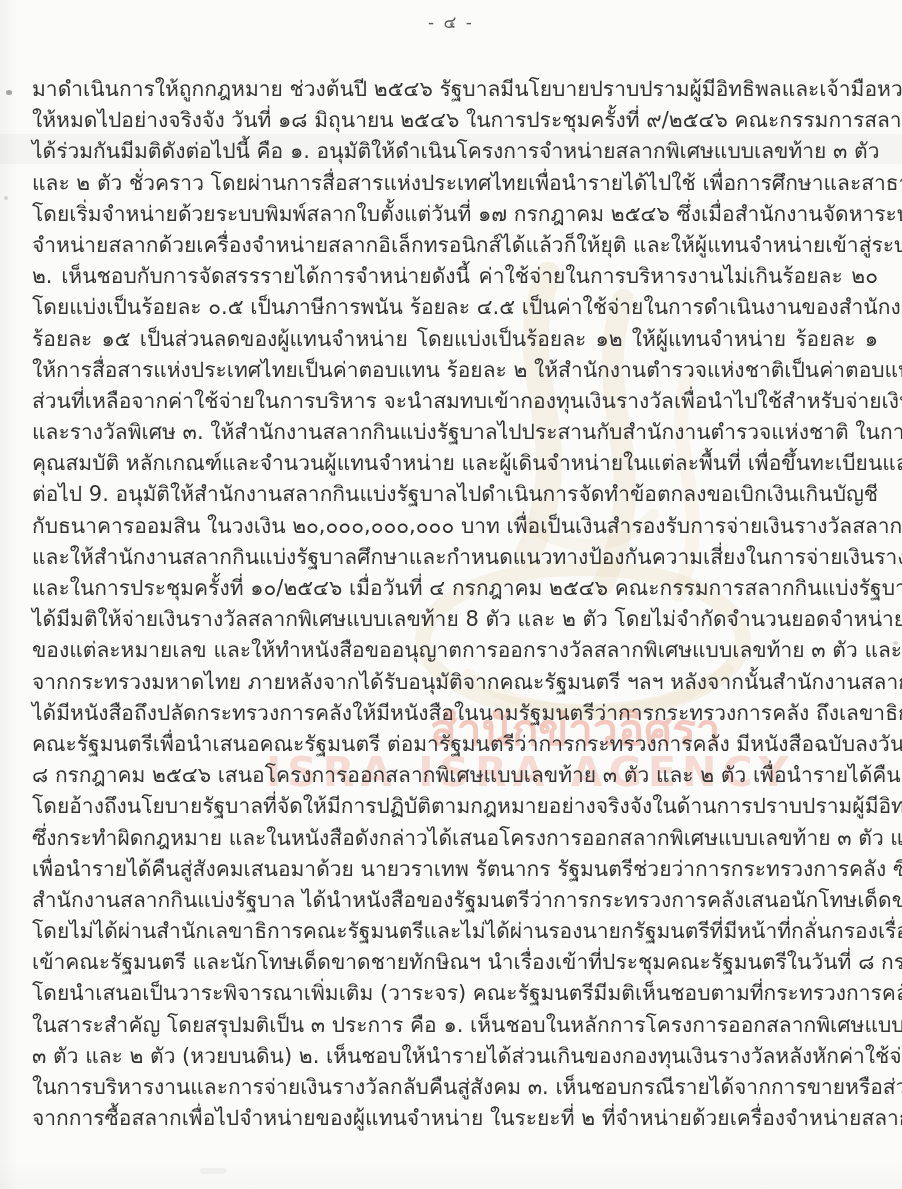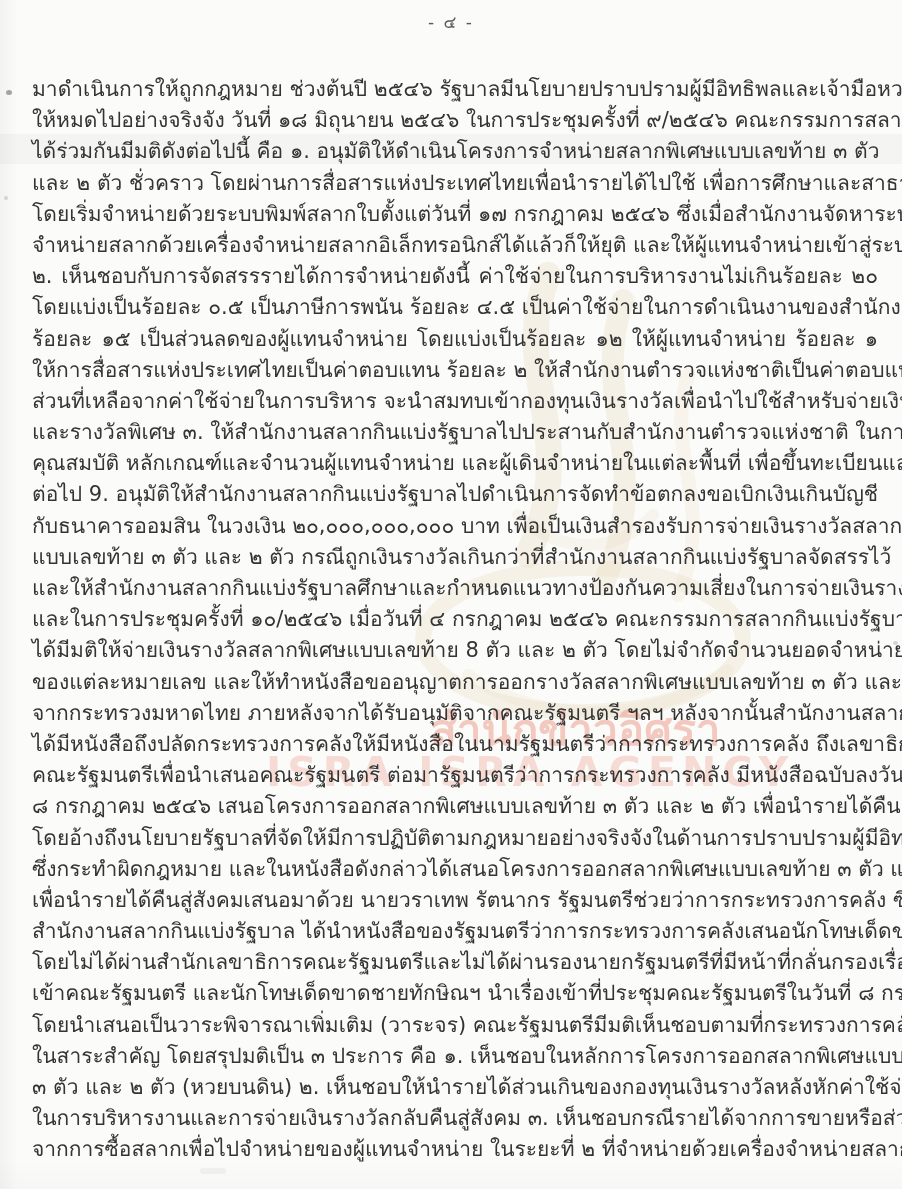--- a/index.html
+++ b/index.html
@@ -95,21 +95,20 @@
       <div class="text-line">จำหน่ายสลากด้วยเครื่องจำหน่ายสลากอิเล็กทรอนิกส์ได้แล้วก็ให้ยุติ และให้ผู้แทนจำหน่ายเข้าสู่ระบบต่อไป</div>
       <div class="text-line">๒. เห็นชอบกับการจัดสรรรายได้การจำหน่ายดังนี้ ค่าใช้จ่ายในการบริหารงานไม่เกินร้อยละ ๒๐</div>
       <div class="text-line">โดยแบ่งเป็นร้อยละ ๐.๕ เป็นภาษีการพนัน ร้อยละ ๔.๕ เป็นค่าใช้จ่ายในการดำเนินงานของสำนักงาน</div>
       <div class="text-line">ร้อยละ ๑๕ เป็นส่วนลดของผู้แทนจำหน่าย โดยแบ่งเป็นร้อยละ ๑๒ ให้ผู้แทนจำหน่าย ร้อยละ ๑</div>
       <div class="text-line">ให้การสื่อสารแห่งประเทศไทยเป็นค่าตอบแทน ร้อยละ ๒ ให้สำนักงานตำรวจแห่งชาติเป็นค่าตอบแทน</div>
       <div class="text-line">ส่วนที่เหลือจากค่าใช้จ่ายในการบริหาร จะนำสมทบเข้ากองทุนเงินรางวัลเพื่อนำไปใช้สำหรับจ่ายเงินรางวัล</div>
       <div class="text-line">และรางวัลพิเศษ ๓. ให้สำนักงานสลากกินแบ่งรัฐบาลไปประสานกับสำนักงานตำรวจแห่งชาติ ในการกำหนด</div>
       <div class="text-line">คุณสมบัติ หลักเกณฑ์และจำนวนผู้แทนจำหน่าย และผู้เดินจำหน่ายในแต่ละพื้นที่ เพื่อขึ้นทะเบียนและควบคุม</div>
       <div class="text-line">ต่อไป 9. อนุมัติให้สำนักงานสลากกินแบ่งรัฐบาลไปดำเนินการจัดทำข้อตกลงขอเบิกเงินเกินบัญชี</div>
       <div class="text-line">กับธนาคารออมสิน ในวงเงิน ๒๐,๐๐๐,๐๐๐,๐๐๐ บาท เพื่อเป็นเงินสำรองรับการจ่ายเงินรางวัลสลากพิเศษ</div>
-      <div class="text-line">แบบเลขท้าย ๓ ตัว และ ๒ ตัว กรณีถูกเงินรางวัลเกินกว่าที่สำนักงานสลากกินแบ่งรัฐบาลจัดสรรไว้</div>
       <div class="text-line">และให้สำนักงานสลากกินแบ่งรัฐบาลศึกษาและกำหนดแนวทางป้องกันความเสี่ยงในการจ่ายเงินรางวัลด้วย</div>
       <div class="text-line">และในการประชุมครั้งที่ ๑๐/๒๕๔๖ เมื่อวันที่ ๔ กรกฎาคม ๒๕๔๖ คณะกรรมการสลากกินแบ่งรัฐบาล</div>
       <div class="text-line">ได้มีมติให้จ่ายเงินรางวัลสลากพิเศษแบบเลขท้าย 8 ตัว และ ๒ ตัว โดยไม่จำกัดจำนวนยอดจำหน่าย</div>
       <div class="text-line">ของแต่ละหมายเลข และให้ทำหนังสือขออนุญาตการออกรางวัลสลากพิเศษแบบเลขท้าย ๓ ตัว และ ๒ ตัว</div>
       <div class="text-line">จากกระทรวงมหาดไทย ภายหลังจากได้รับอนุมัติจากคณะรัฐมนตรี ฯลฯ หลังจากนั้นสำนักงานสลากกินแบ่งรัฐบาล</div>
       <div class="text-line">ได้มีหนังสือถึงปลัดกระทรวงการคลังให้มีหนังสือในนามรัฐมนตรีว่าการกระทรวงการคลัง ถึงเลขาธิการ</div>
       <div class="text-line">คณะรัฐมนตรีเพื่อนำเสนอคณะรัฐมนตรี ต่อมารัฐมนตรีว่าการกระทรวงการคลัง มีหนังสือฉบับลงวันที่</div>
       <div class="text-line">๘ กรกฎาคม ๒๕๔๖ เสนอโครงการออกสลากพิเศษแบบเลขท้าย ๓ ตัว และ ๒ ตัว เพื่อนำรายได้คืนสู่สังคม</div>
       <div class="text-line">โดยอ้างถึงนโยบายรัฐบาลที่จัดให้มีการปฏิบัติตามกฎหมายอย่างจริงจังในด้านการปราบปรามผู้มีอิทธิพล</div>
       <div class="text-line">ซึ่งกระทำผิดกฎหมาย และในหนังสือดังกล่าวได้เสนอโครงการออกสลากพิเศษแบบเลขท้าย ๓ ตัว และ ๒ ตัว</div>

